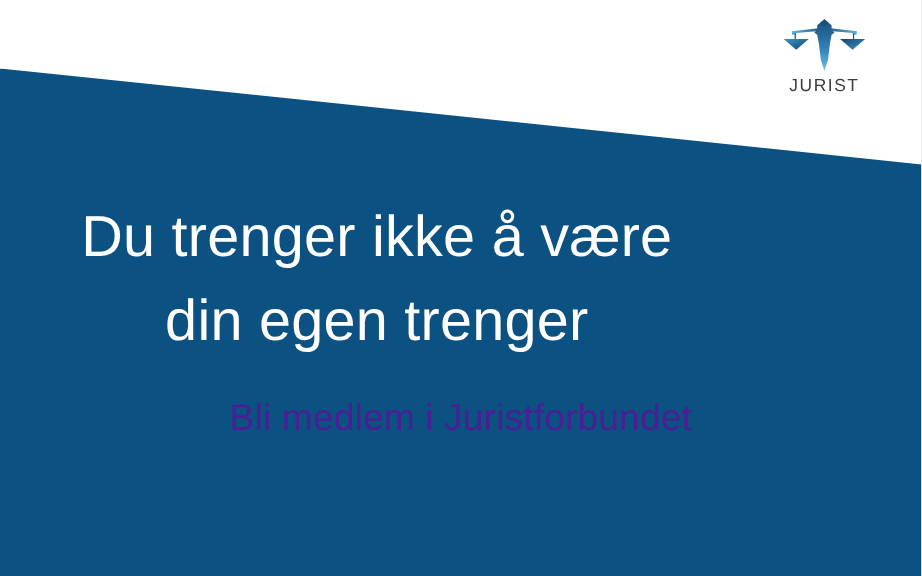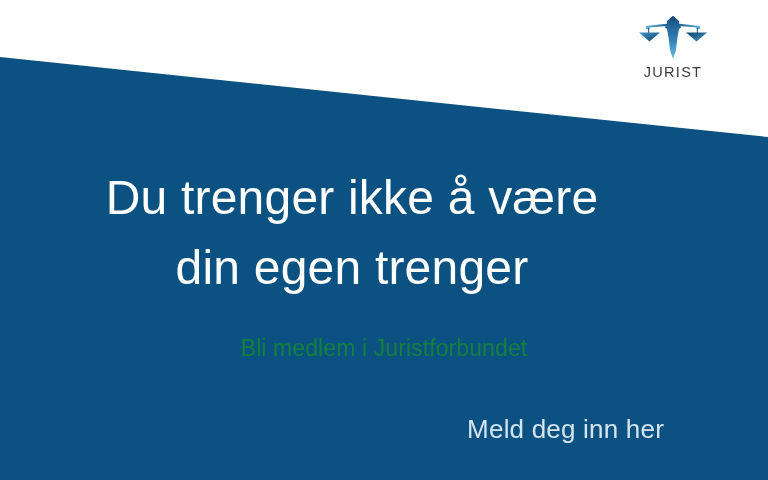--- a/index.html
+++ b/index.html
@@ -27,21 +27,21 @@
     width: 768px;
     height: 480px;
     background: #0b5181;
     
     clip-path: polygon(0 57px, 768px 137px, 768px 480px, 0 480px);
   }
 
   
   .logo {
     position: absolute;
-    right: 36px;
+    right: 22px;
     top: 14px;
     width: 118px;
     display: flex;
     flex-direction: column;
     align-items: center;
     z-index: 5;
   }
   .logo-mark {
     width: 74px;
     height: 46px;
@@ -58,26 +58,25 @@
     font-family: "Liberation Sans", sans-serif;
     font-size: 14.5px;
     font-weight: 400;
     letter-spacing: 1.3px;
     white-space: nowrap;
   }
 
   
   .headline {
     position: absolute;
-    left: 15px;
+    left: 0;
     top: 163px;
     width: 628px;
     text-align: center;
     z-index: 4;
-    padding-left: 23px;
   }
   .headline-line {
     display: block;
     color: #ffffff;
     font-family: "Liberation Sans", sans-serif;
     font-size: 48px;
     font-weight: 300;
     line-height: 70px;
     letter-spacing: 0.2px;
     white-space: nowrap;
@@ -86,23 +85,23 @@
   
   .subheading {
     position: absolute;
     left: 0;
     top: 327px;
     width: 768px;
     text-align: center;
     z-index: 4;
   }
   .subheading-text {
-    color: #15803d;
+    color: #4c1d95;
     font-family: "Liberation Sans", sans-serif;
-    font-size: 23px;
+    font-size: 31px;
     font-weight: 400;
     line-height: 42px;
     letter-spacing: 0.1px;
     white-space: nowrap;
   }
 
   
   .cta {
     position: absolute;
     right: 104px;
@@ -177,17 +176,14 @@
 
   <div class="headline">
     <span class="headline-line">Du trenger ikke å være</span>
     <span class="headline-line">din egen trenger</span>
   </div>
 
   <div class="subheading">
     <span class="subheading-text">Bli medlem i Juristforbundet</span>
   </div>
 
-  <div class="cta">
-    <span class="cta-text">Meld deg inn her</span>
-  </div>
 
 </div>
 
 </body></html>

